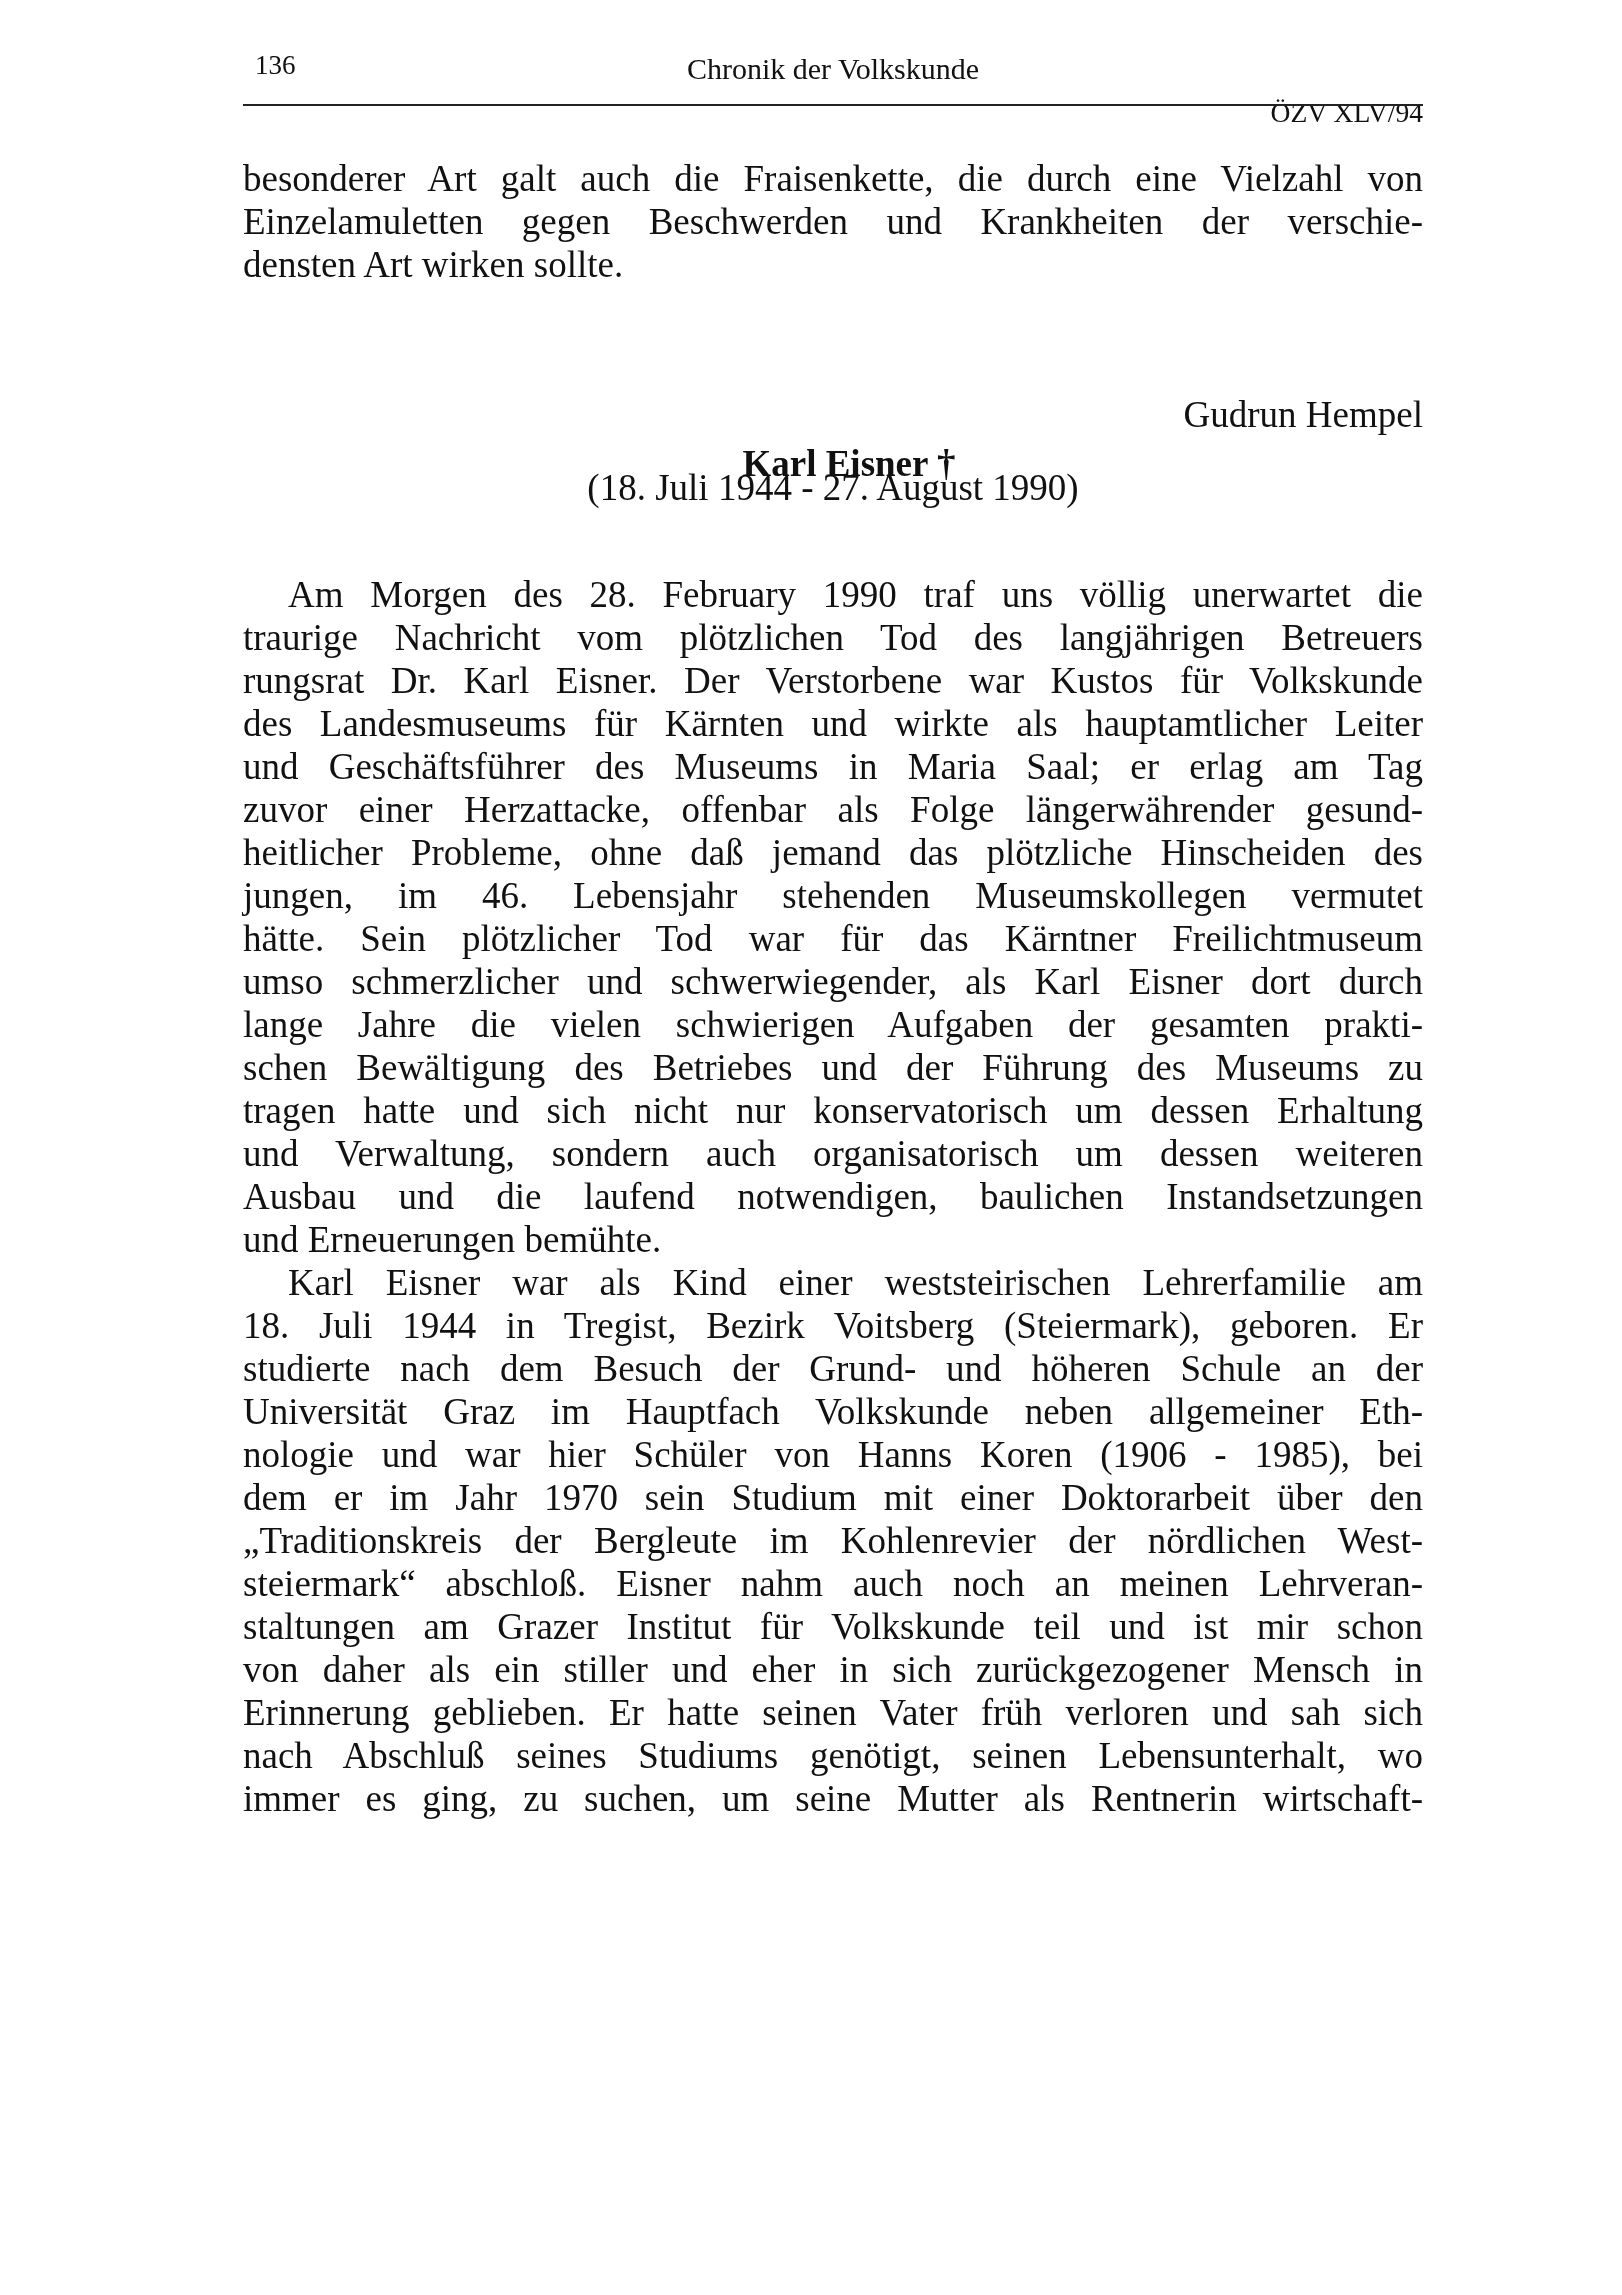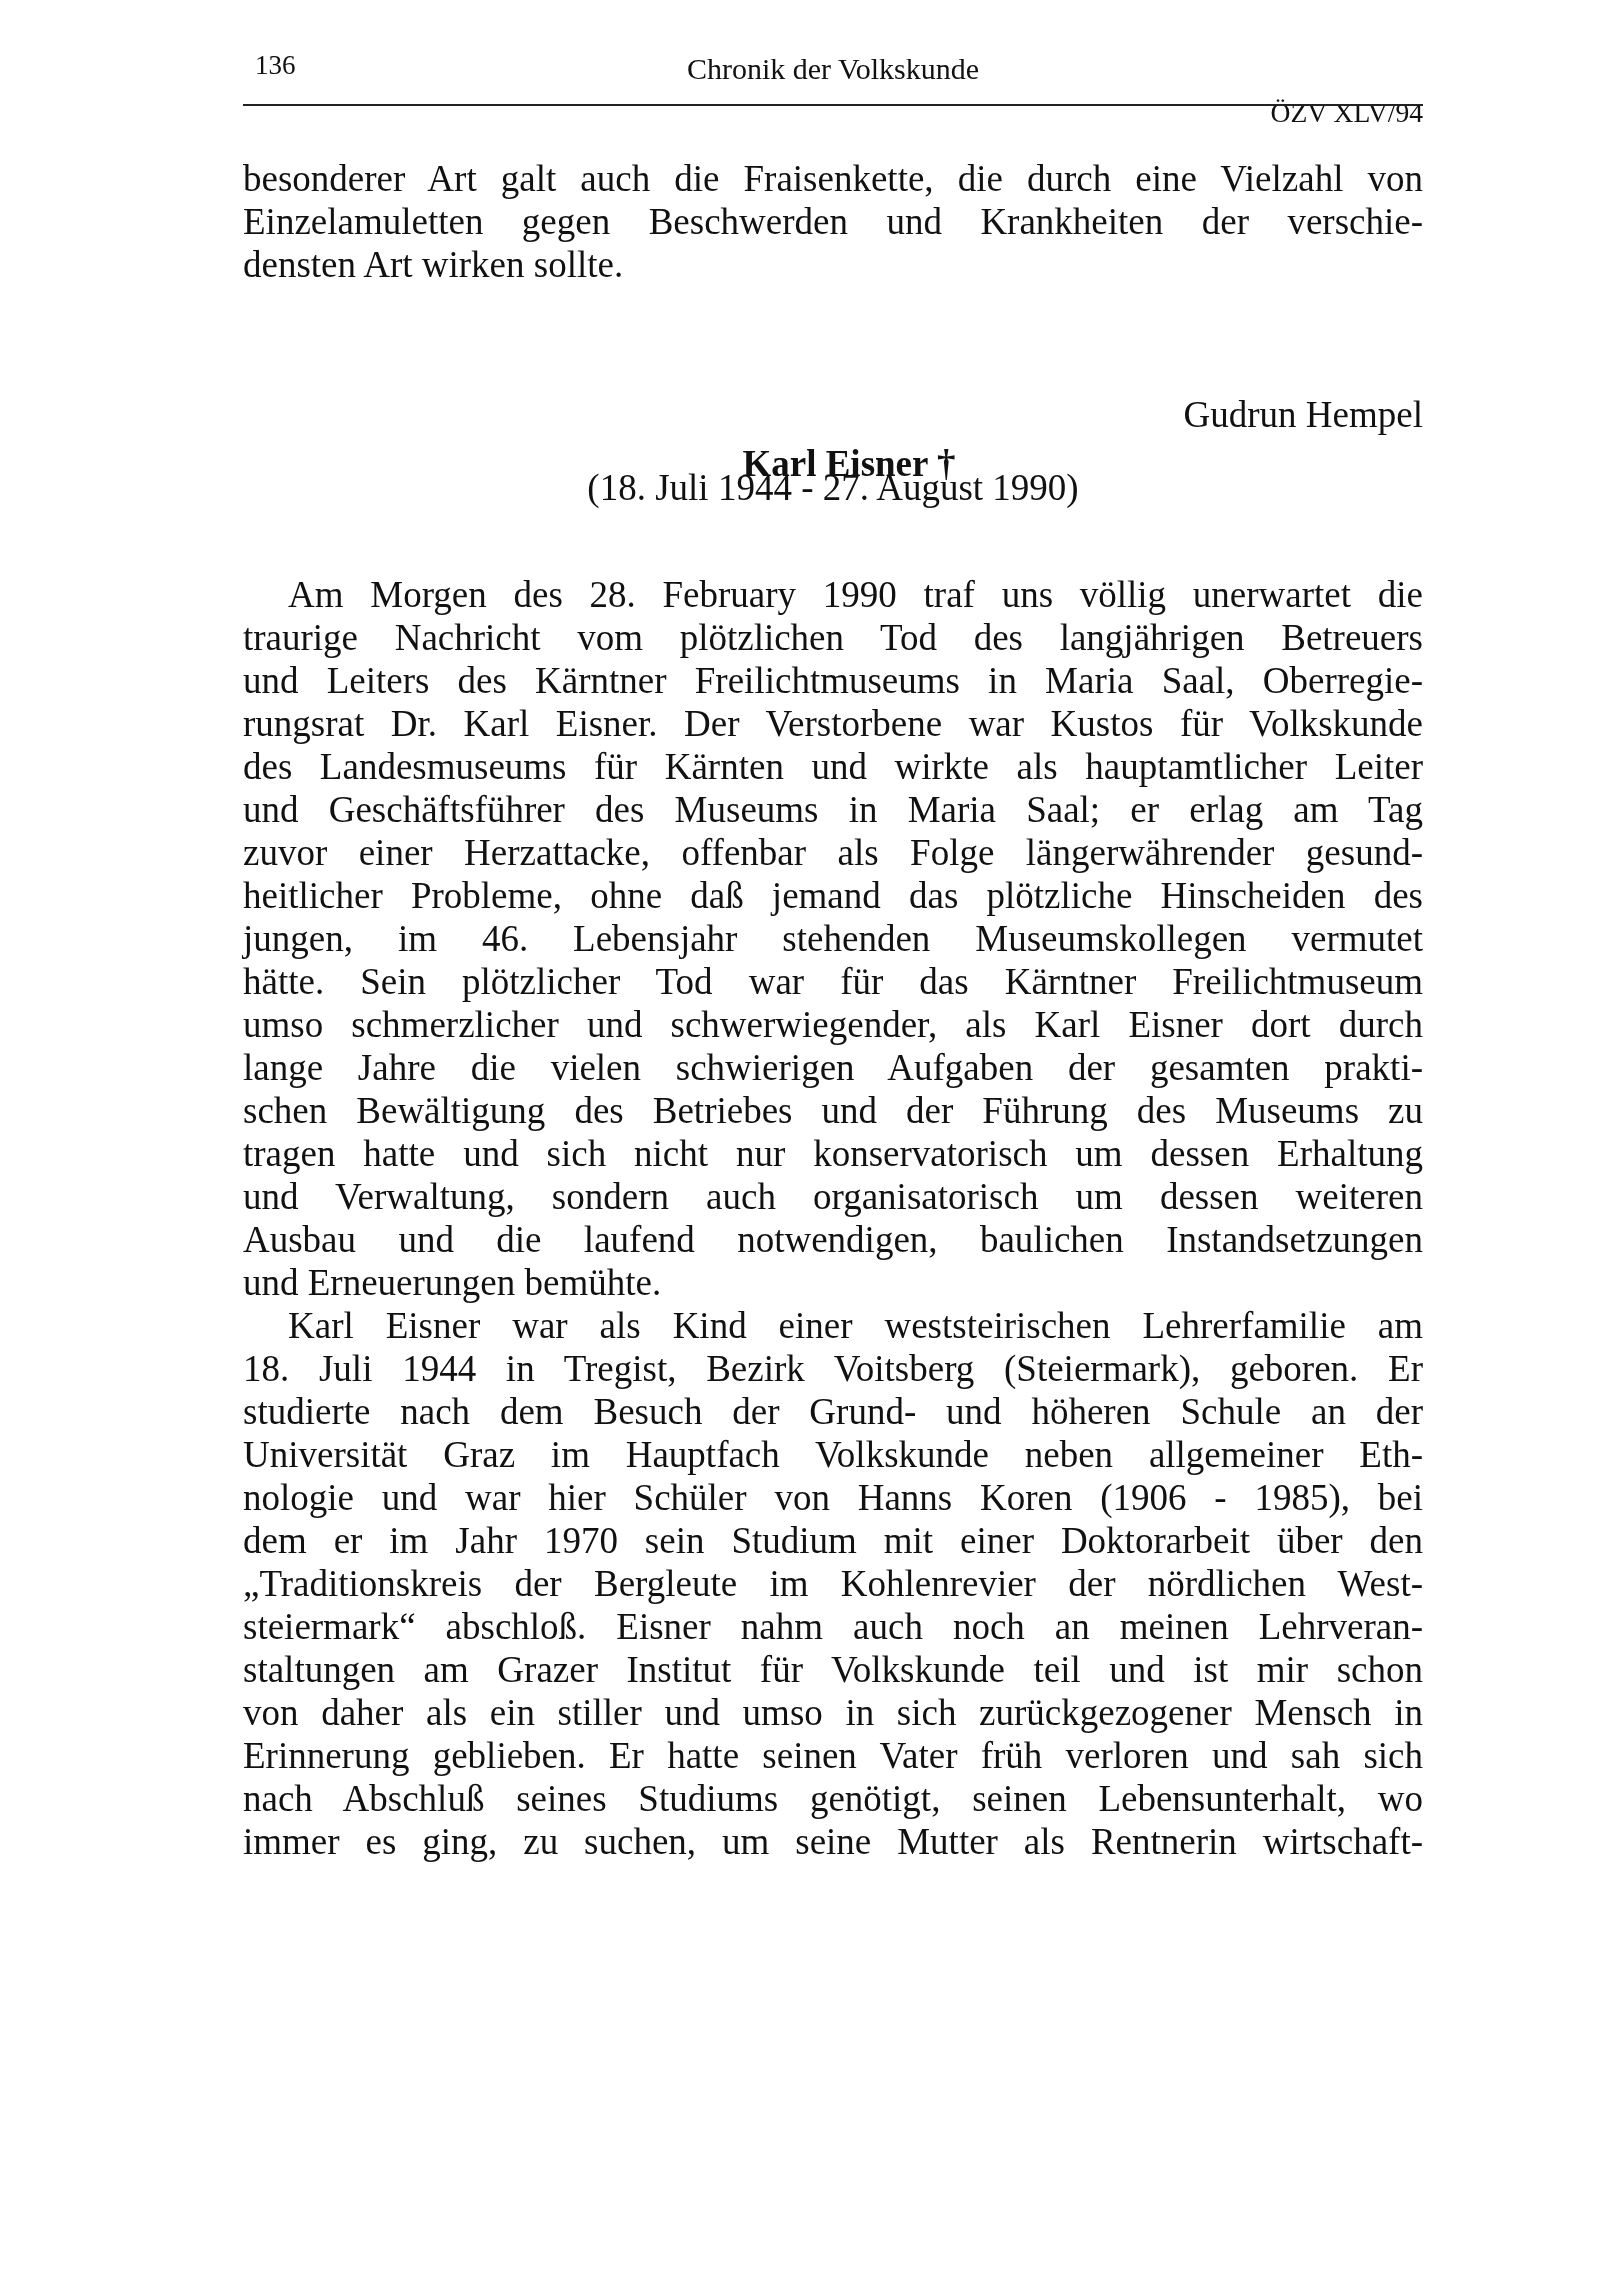--- a/index.html
+++ b/index.html
@@ -37,21 +37,20 @@
   </div>
 
   <div class="sig">Gudrun Hempel</div>
 
   <div class="title">Karl Eisner †</div>
   <div class="dates">(18. Juli 1944 - 27. August 1990)</div>
 
   <div class="body" style="top:573px;">
     <span class="line indent">Am Morgen des 28. February 1990 traf uns völlig unerwartet die</span>
     <span class="line">traurige Nachricht vom plötzlichen Tod des langjährigen Betreuers</span>
-    <span class="line">und Leiters des Kärntner Freilichtmuseums in Maria Saal, Oberregie-</span>
     <span class="line">rungsrat Dr. Karl Eisner. Der Verstorbene war Kustos für Volkskunde</span>
     <span class="line">des Landesmuseums für Kärnten und wirkte als hauptamtlicher Leiter</span>
     <span class="line">und Geschäftsführer des Museums in Maria Saal; er erlag am Tag</span>
     <span class="line">zuvor einer Herzattacke, offenbar als Folge längerwährender gesund-</span>
     <span class="line">heitlicher Probleme, ohne daß jemand das plötzliche Hinscheiden des</span>
     <span class="line">jungen, im 46. Lebensjahr stehenden Museumskollegen vermutet</span>
     <span class="line">hätte. Sein plötzlicher Tod war für das Kärntner Freilichtmuseum</span>
     <span class="line">umso schmerzlicher und schwerwiegender, als Karl Eisner dort durch</span>
     <span class="line">lange Jahre die vielen schwierigen Aufgaben der gesamten prakti-</span>
     <span class="line">schen Bewältigung des Betriebes und der Führung des Museums zu</span>
@@ -61,20 +60,20 @@
     <span class="line last">und Erneuerungen bemühte.</span>
     <span class="line indent">Karl Eisner war als Kind einer weststeirischen Lehrerfamilie am</span>
     <span class="line">18. Juli 1944 in Tregist, Bezirk Voitsberg (Steiermark), geboren. Er</span>
     <span class="line">studierte nach dem Besuch der Grund- und höheren Schule an der</span>
     <span class="line">Universität Graz im Hauptfach Volkskunde neben allgemeiner Eth-</span>
     <span class="line">nologie und war hier Schüler von Hanns Koren (1906 - 1985), bei</span>
     <span class="line">dem er im Jahr 1970 sein Studium mit einer Doktorarbeit über den</span>
     <span class="line">„Traditionskreis der Bergleute im Kohlenrevier der nördlichen West-</span>
     <span class="line">steiermark“ abschloß. Eisner nahm auch noch an meinen Lehrveran-</span>
     <span class="line">staltungen am Grazer Institut für Volkskunde teil und ist mir schon</span>
-    <span class="line">von daher als ein stiller und umso in sich zurückgezogener Mensch in</span>
+    <span class="line">von daher als ein stiller und eher in sich zurückgezogener Mensch in</span>
     <span class="line">Erinnerung geblieben. Er hatte seinen Vater früh verloren und sah sich</span>
     <span class="line">nach Abschluß seines Studiums genötigt, seinen Lebensunterhalt, wo</span>
     <span class="line">immer es ging, zu suchen, um seine Mutter als Rentnerin wirtschaft-</span>
   </div>
 
 </div>
 
 
 </body></html>

